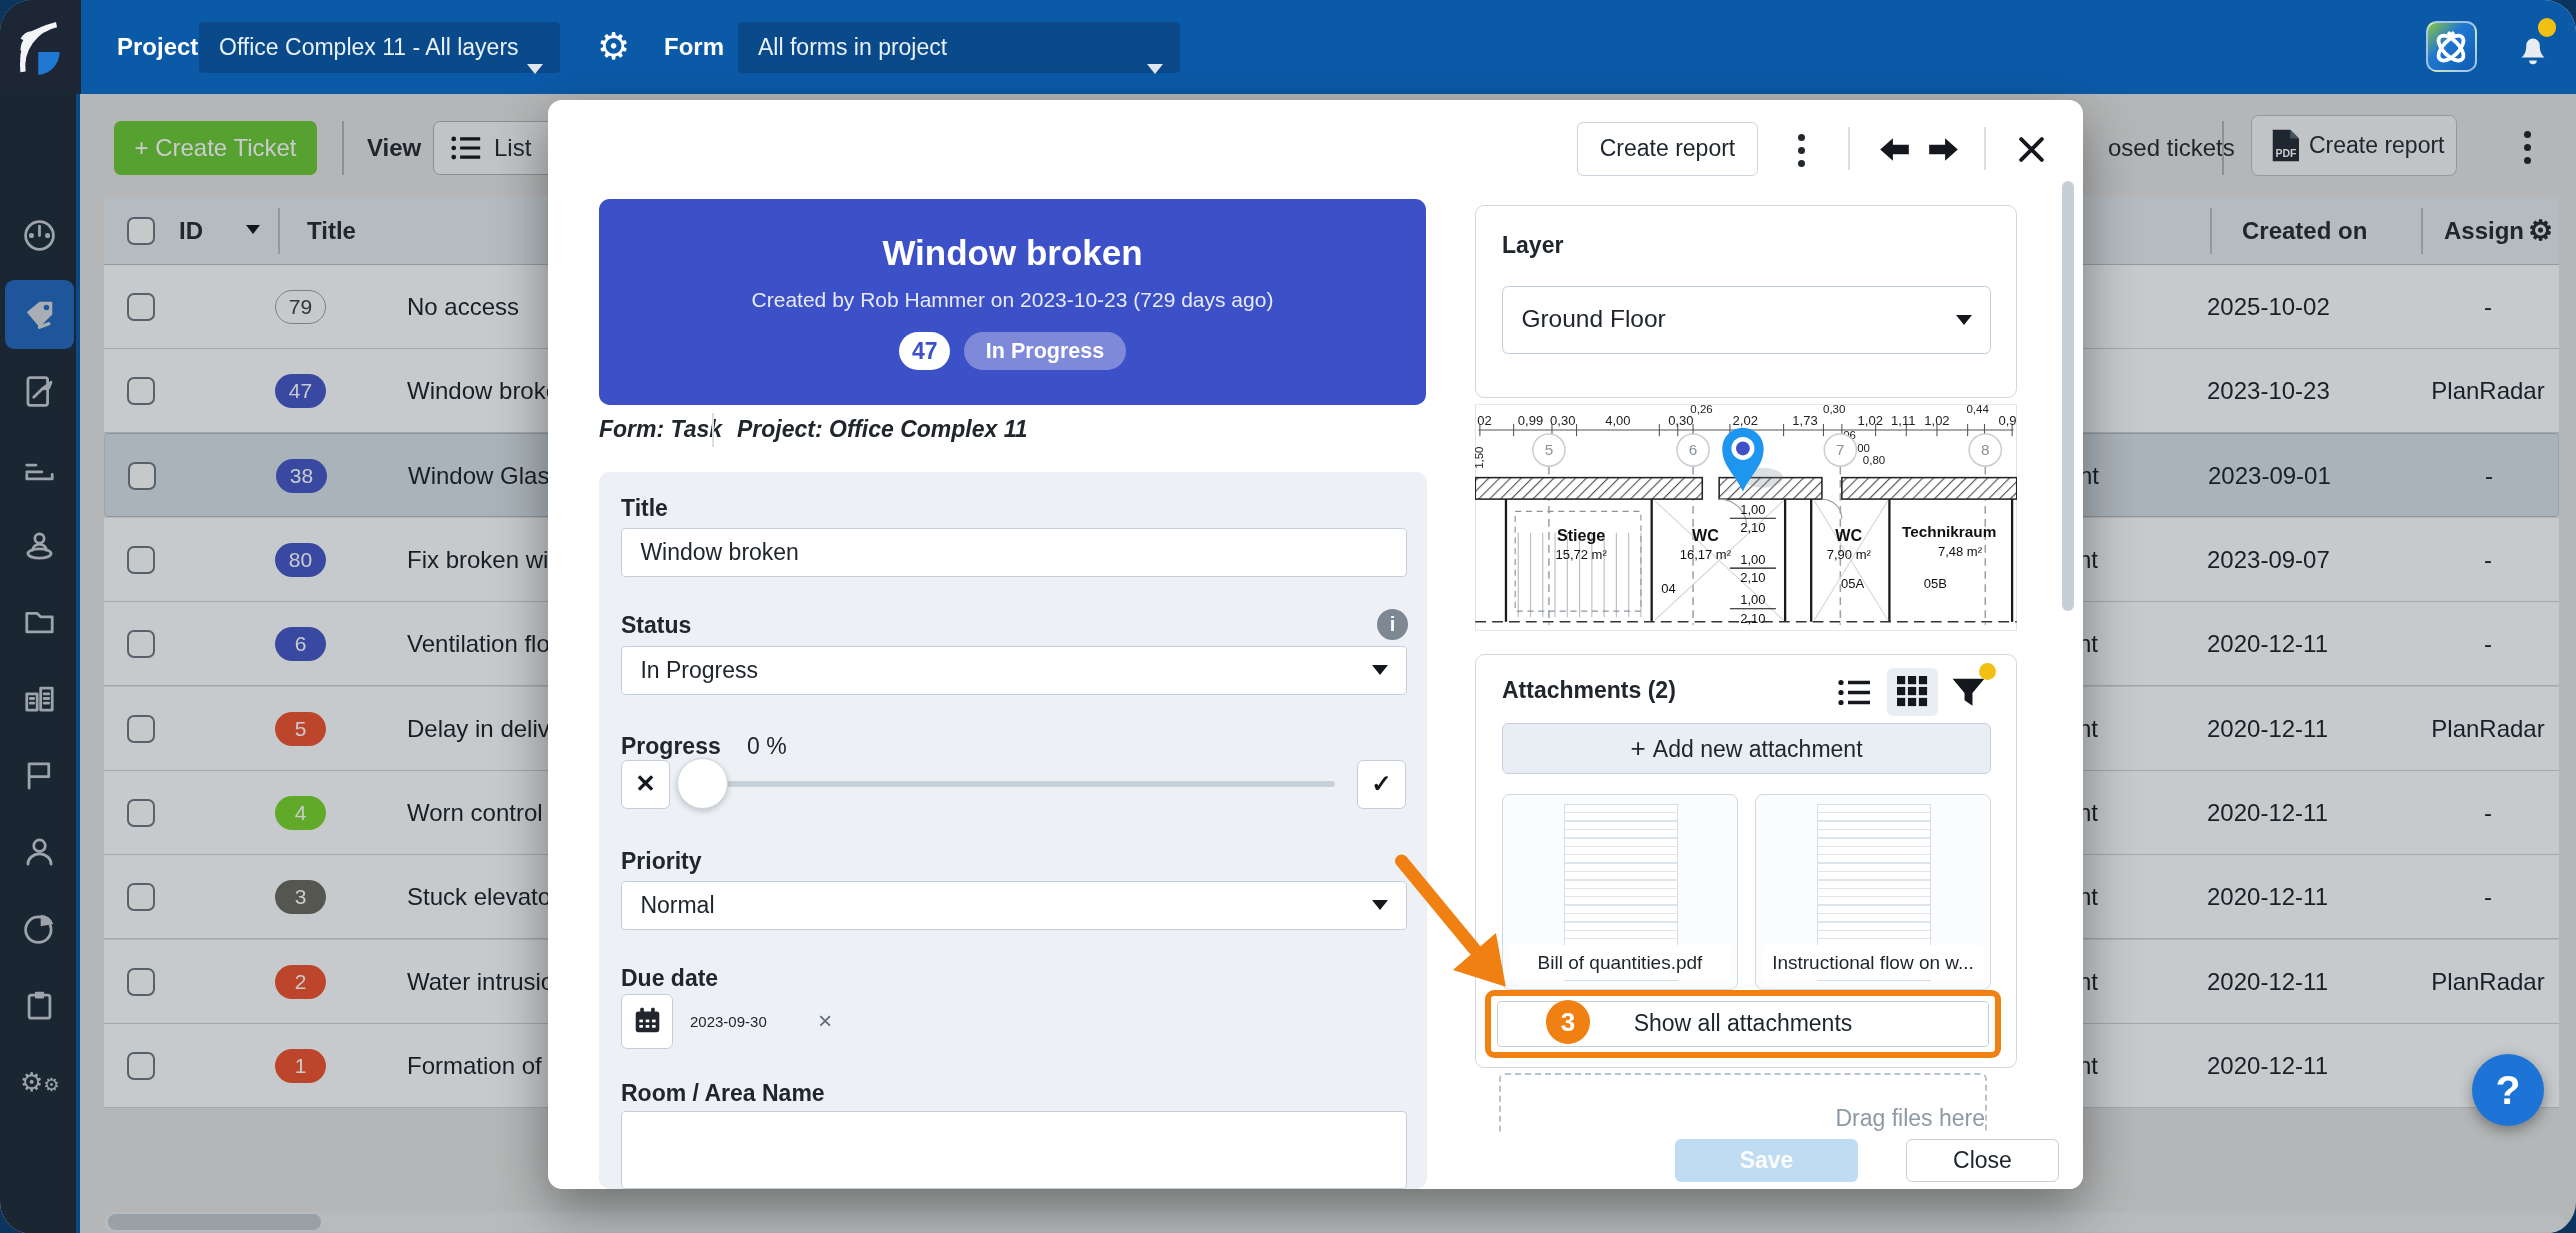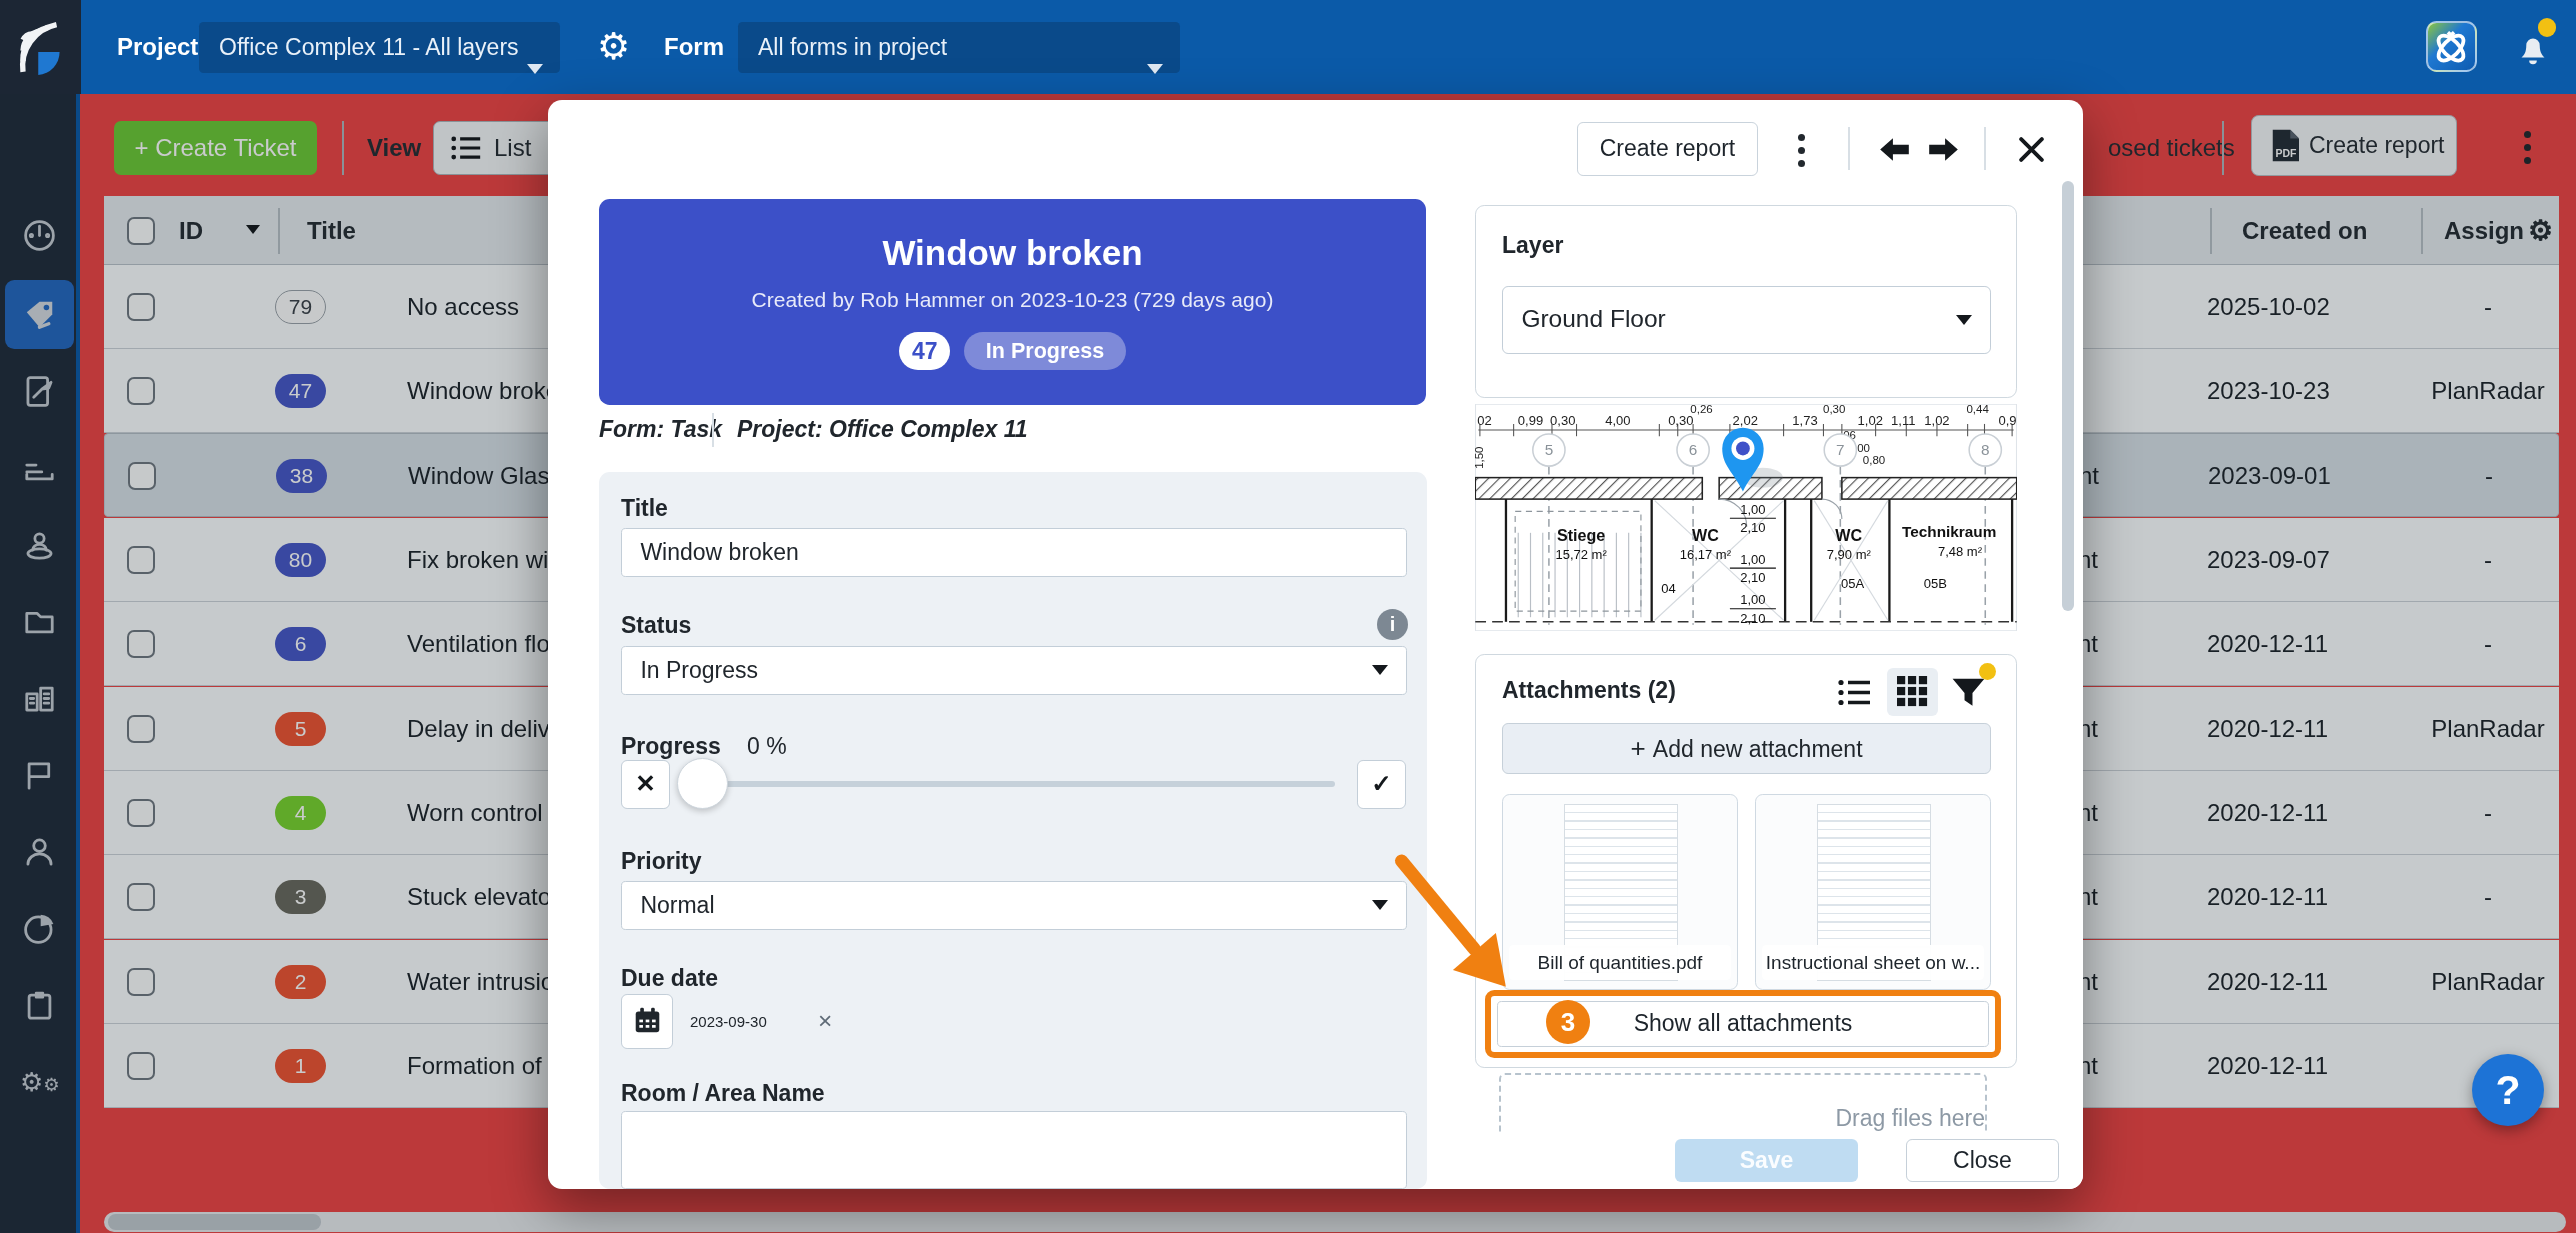--- a/index.html
+++ b/index.html
@@ -1,16 +1,16 @@
 <!DOCTYPE html>
 <html style="font-size:12.3px"><head>
 <meta charset="utf-8">
 <style>
   html,body{margin:0;padding:0;background:#0b355e;font-family:"Liberation Sans",sans-serif;}
-  #app{position:relative;width:2576px;height:1234px;overflow:hidden;background:#ef4444;}
+  #app{position:relative;width:2576px;height:1234px;overflow:hidden;background:#e5e5e5;border-radius:32px;}
 
   
   #topbar{position:absolute;left:0;top:0;width:2576px;height:94px;background:#0b5aa8;z-index:10;}
   #logoBlock{position:absolute;left:0;top:0;width:81px;height:94px;background:#1c2634;}
   .tb-label{position:absolute;top:0;height:94px;line-height:94px;color:#fff;font-size:24px;font-weight:700;}
   .tb-select{position:absolute;top:21.5px;height:51px;background:#0a4a8a;border-radius:4.6px;color:#e9f1f9;font-size:23px;line-height:51px;padding-left:20px;box-sizing:border-box;cursor:pointer;}
   .tb-caret{position:absolute;right:17px;top:21.5px;width:0;height:0;border-left:8.4px solid transparent;border-right:8.4px solid transparent;border-top:10.7px solid #dfe8f2;}
   .gear-white{position:absolute;color:#fff;font-size:37px;line-height:37px;}
   #appTile{position:absolute;left:2426px;top:21px;width:51px;height:51px;border-radius:10.7px;background:linear-gradient(135deg,#8cc63f 0%,#1f78d1 40%,#0d5bb0 100%);border:2.3px solid rgba(255,255,255,.6);box-sizing:border-box;}
   #bellWrap{position:absolute;left:2510px;top:24.5px;width:46px;height:46px;}
@@ -619,21 +619,21 @@
     <div style="position:absolute;left:954px;top:623px;width:489px;height:51px;background:#e9eef4;border:1.5px solid #c6d0d9;border-radius:6.1px;box-sizing:border-box;text-align:center;line-height:48px;font-size:23px;color:#20262c;cursor:pointer;">
       <span style="font-size:26px;">+ </span><span>Add new attachment</span>
     </div>
 
     <div class="thumb" style="left:954px;">
       <div class="miniDoc"></div>
       <div class="thumbLbl">Bill of quantities.pdf</div>
     </div>
     <div class="thumb" style="left:1207px;">
       <div class="miniDoc"></div>
-      <div class="thumbLbl">Instructional sheet on w...</div>
+      <div class="thumbLbl">Instructional flow on w...</div>
     </div>
 
     <div id="showAllRing"></div>
     <div id="showAllBtn">Show all attachments</div>
     <div id="badge3">3</div>
 
     <div id="dragBox">
       <span>Drag files here</span>
     </div>
 

